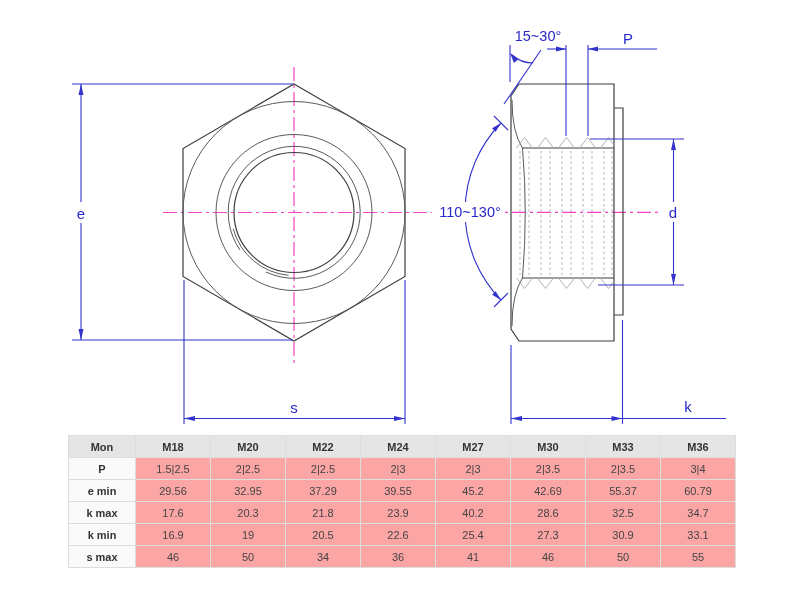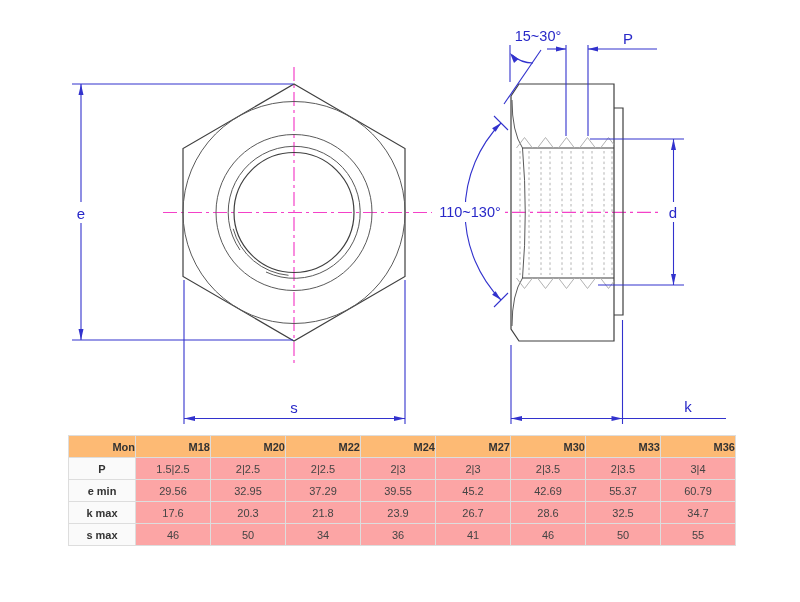--- a/index.html
+++ b/index.html
@@ -14,21 +14,21 @@
   .dimfill{fill:#3232cd;stroke:none;}
   .center{stroke:#f441c8;stroke-width:1.2;fill:none;stroke-dasharray:14 4 3 4;}
   .dimtext{fill:#2828c8;font-size:15px;font-family:"Liberation Sans",sans-serif;}
   .angtext{fill:#2828c8;font-size:14.5px;font-family:"Liberation Sans",sans-serif;}
   .labelbg{fill:#ffffff;stroke:none;}
   
   #spec-table{position:absolute;left:68px;top:435px;width:666px;border-collapse:collapse;
               table-layout:fixed;font-size:11px;color:#333;}
   #spec-table th,#spec-table td{border:1px solid #dddddd;height:21px;text-align:center;
               padding:0;overflow:hidden;white-space:nowrap;}
-  #spec-table thead th{background:#fdba74;font-weight:bold;color:#333;text-align:right;}
+  #spec-table thead th{background:#e5e5e5;font-weight:bold;color:#333;}
   #spec-table td.rowlabel{background:#fafafa;font-weight:bold;color:#333;}
   #spec-table td.val{background:#fca5a5;font-weight:normal;color:#444;}
 </style>
 </head>
 <body>
 
 <div class="canvas">
 
 <svg width="800" height="602" viewBox="0 0 800 602">
 
@@ -200,24 +200,35 @@
           <td class="val">42.69</td>
           <td class="val">55.37</td>
           <td class="val">60.79</td>
         </tr>
         <tr>
           <td class="rowlabel">k max</td>
           <td class="val">17.6</td>
           <td class="val">20.3</td>
           <td class="val">21.8</td>
           <td class="val">23.9</td>
-          <td class="val">26.7</td>
+          <td class="val">40.2</td>
           <td class="val">28.6</td>
           <td class="val">32.5</td>
           <td class="val">34.7</td>
+        </tr>
+        <tr>
+          <td class="rowlabel">k min</td>
+          <td class="val">16.9</td>
+          <td class="val">19</td>
+          <td class="val">20.5</td>
+          <td class="val">22.6</td>
+          <td class="val">25.4</td>
+          <td class="val">27.3</td>
+          <td class="val">30.9</td>
+          <td class="val">33.1</td>
         </tr>
         <tr>
           <td class="rowlabel">s max</td>
           <td class="val">46</td>
           <td class="val">50</td>
           <td class="val">34</td>
           <td class="val">36</td>
           <td class="val">41</td>
           <td class="val">46</td>
           <td class="val">50</td>

